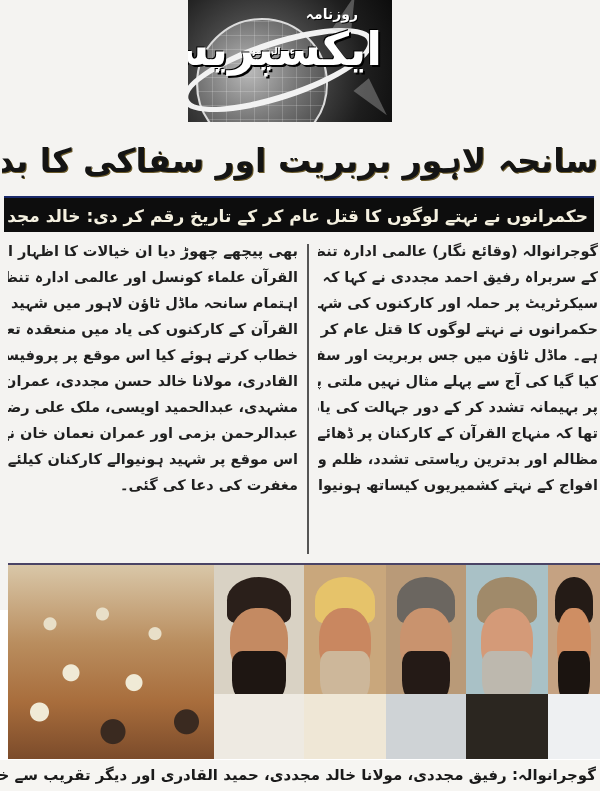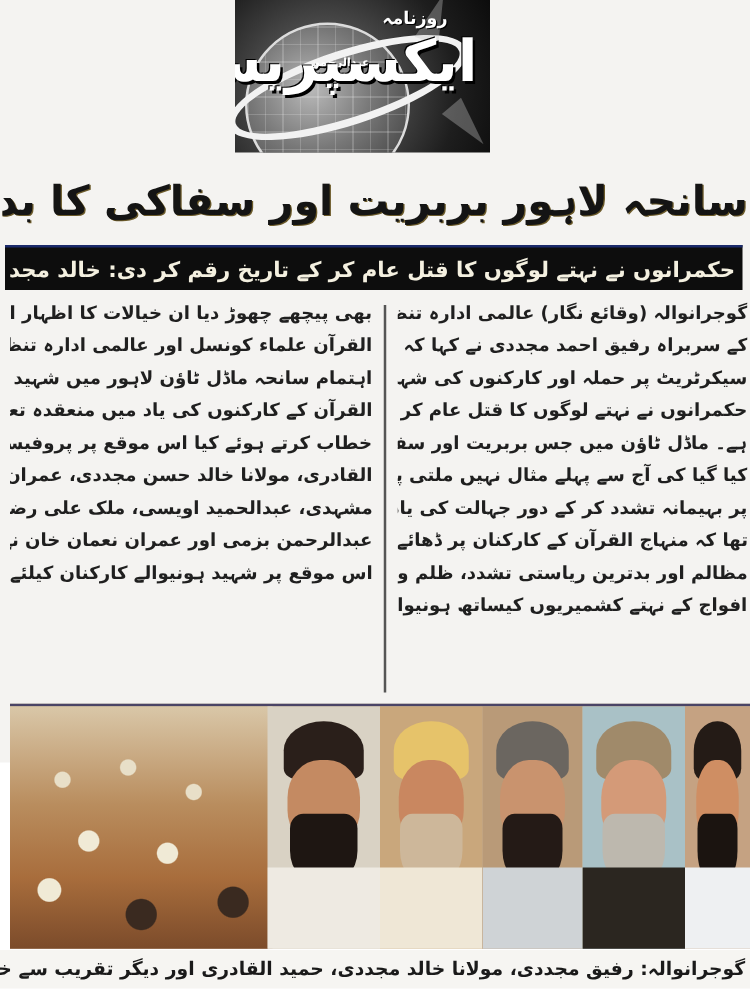--- a/index.html
+++ b/index.html
@@ -163,20 +163,21 @@
   <div class="col col-left">
     <span class="line">بھی پیچھے چھوڑ دیا ان خیالات کا اظہار انہوں نے منہاج</span>
     <span class="line">القرآن علماء کونسل اور عالمی ادارہ تنظیم الاسلام کے زیر</span>
     <span class="line">اہتمام سانحہ ماڈل ٹاؤن لاہور میں شہید ہونیوالے منہاج</span>
     <span class="line">القرآن کے کارکنوں کی یاد میں منعقدہ تعزیتی ریفرنس سے</span>
     <span class="line">خطاب کرتے ہوئے کیا اس موقع پر پروفیسر محمد حمید</span>
     <span class="line">القادری، مولانا خالد حسن مجددی، عمران علی، سید علی عابد</span>
     <span class="line">مشہدی، عبدالحمید اویسی، ملک علی رضا، ڈاکٹر منیر ہاشمی،</span>
     <span class="line">عبدالرحمن بزمی اور عمران نعمان خان نے بھی خطاب کیا</span>
     <span class="line">اس موقع پر شہید ہونیوالے کارکنان کیلئے فاتحہ خوانی اور</span>
+    <span class="line">مغفرت کی دعا کی گئی۔</span>
   </div>
 
   <div class="photo-strip">
     <div class="crowd"></div>
 
     <div class="portrait" id="p0" style="left: 206px; width: 90px; background: rgb(217, 210, 196);">
       <div class="cap" style="background: rgb(42, 31, 26);"></div>
       <div class="face" style="background: rgb(196, 138, 98);"></div>
       <div class="beard" style="background: rgb(30, 22, 18);"></div>
       <div class="body" style="background: rgb(238, 234, 226);"></div>

